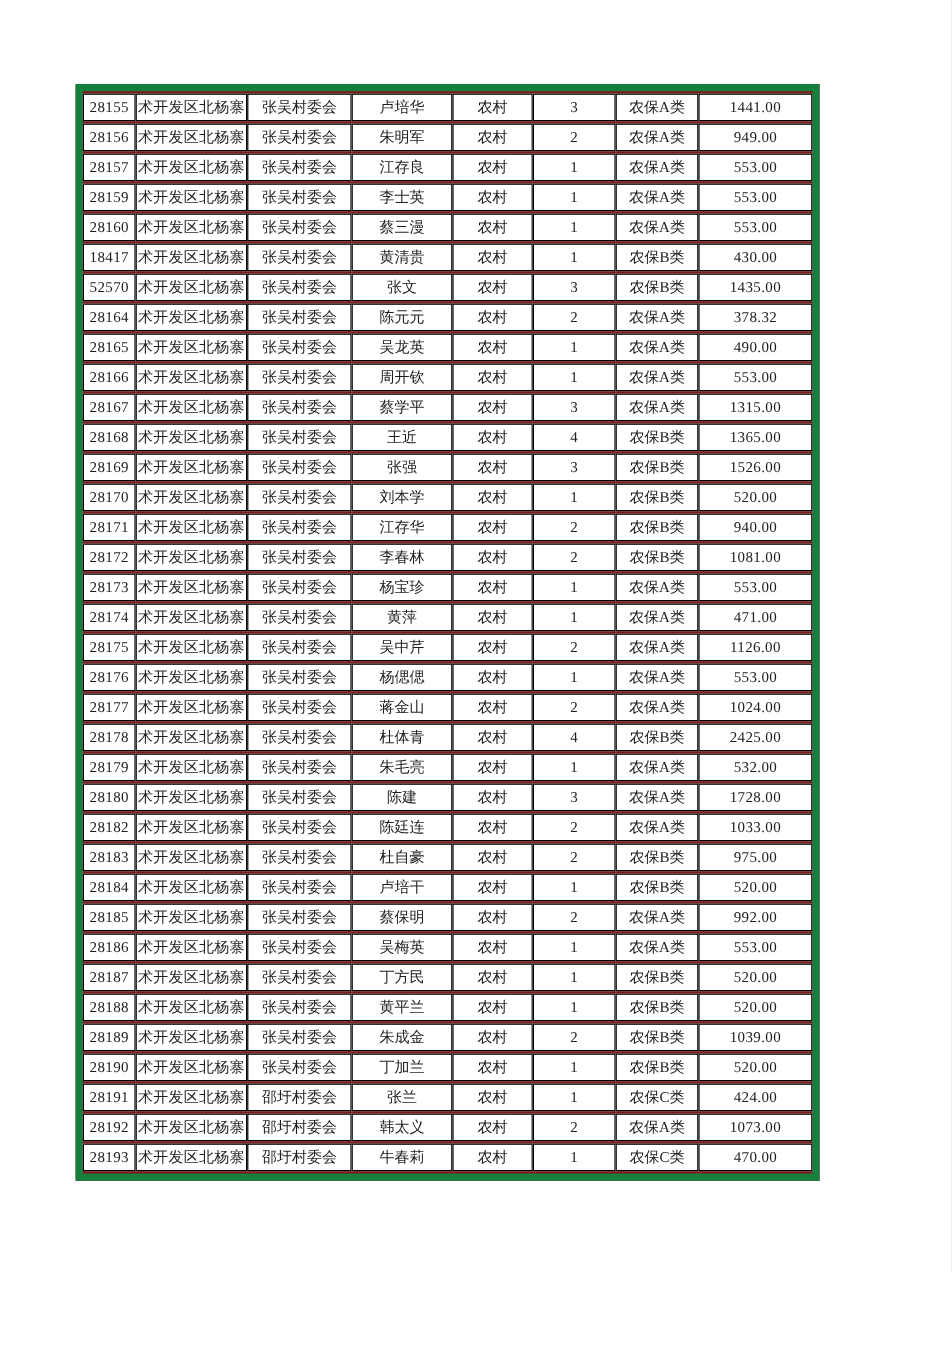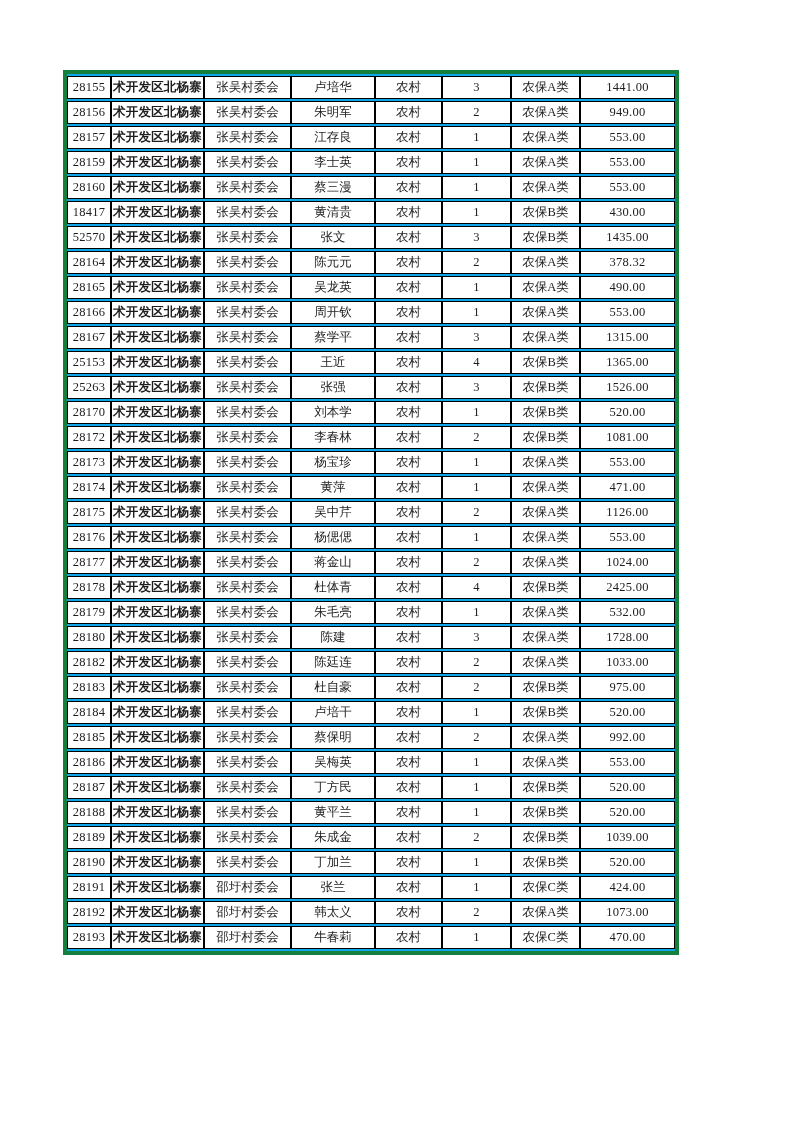--- a/index.html
+++ b/index.html
@@ -18,22 +18,22 @@
     position: absolute;
     left: 0; top: 0;
     width: 793px;
     height: 1122px;
     background: #ffffff;
   }
   .table-wrap {
     position: absolute;
     left: 63px;
     top: 70px;
-    border: 4px solid #15803d;
-    background: #0ea5e9;
+    border: 6px solid #15803d;
+    background: #7f1d1d;
   }
   table.grid {
     border-collapse: separate;
     border-spacing: 0 2px;
     table-layout: fixed;
     width: 608px;
     margin: 0;
   }
   table.grid td {
     box-sizing: border-box;
@@ -48,21 +48,20 @@
     background: #ffffff;
   }
   td.num {
     font-size: 12px;
     letter-spacing: 0.3px;
   }
   td.clip {
     
     padding: 0;
     letter-spacing: 0.2px;
-    font-weight: bold;
   }
   col.c-id       { width: 44px; }
   col.c-district { width: 93px; }
   col.c-village  { width: 87px; }
   col.c-name     { width: 84px; }
   col.c-type     { width: 67px; }
   col.c-count    { width: 69px; }
   col.c-cat      { width: 69px; }
   col.c-amount   { width: 95px; }
 </style>
@@ -187,48 +186,58 @@
             <td class="num">28167</td>
             <td class="clip">术开发区北杨寨</td>
             <td>张吴村委会</td>
             <td>蔡学平</td>
             <td>农村</td>
             <td class="num">3</td>
             <td>农保A类</td>
             <td class="num">1315.00</td>
           </tr>
           <tr>
-            <td class="num">25153</td>
+            <td class="num">28168</td>
             <td class="clip">术开发区北杨寨</td>
             <td>张吴村委会</td>
             <td>王近</td>
             <td>农村</td>
             <td class="num">4</td>
             <td>农保B类</td>
             <td class="num">1365.00</td>
           </tr>
           <tr>
-            <td class="num">25263</td>
+            <td class="num">28169</td>
             <td class="clip">术开发区北杨寨</td>
             <td>张吴村委会</td>
             <td>张强</td>
             <td>农村</td>
             <td class="num">3</td>
             <td>农保B类</td>
             <td class="num">1526.00</td>
           </tr>
           <tr>
             <td class="num">28170</td>
             <td class="clip">术开发区北杨寨</td>
             <td>张吴村委会</td>
             <td>刘本学</td>
             <td>农村</td>
             <td class="num">1</td>
             <td>农保B类</td>
             <td class="num">520.00</td>
+          </tr>
+          <tr>
+            <td class="num">28171</td>
+            <td class="clip">术开发区北杨寨</td>
+            <td>张吴村委会</td>
+            <td>江存华</td>
+            <td>农村</td>
+            <td class="num">2</td>
+            <td>农保B类</td>
+            <td class="num">940.00</td>
           </tr>
           <tr>
             <td class="num">28172</td>
             <td class="clip">术开发区北杨寨</td>
             <td>张吴村委会</td>
             <td>李春林</td>
             <td>农村</td>
             <td class="num">2</td>
             <td>农保B类</td>
             <td class="num">1081.00</td>

